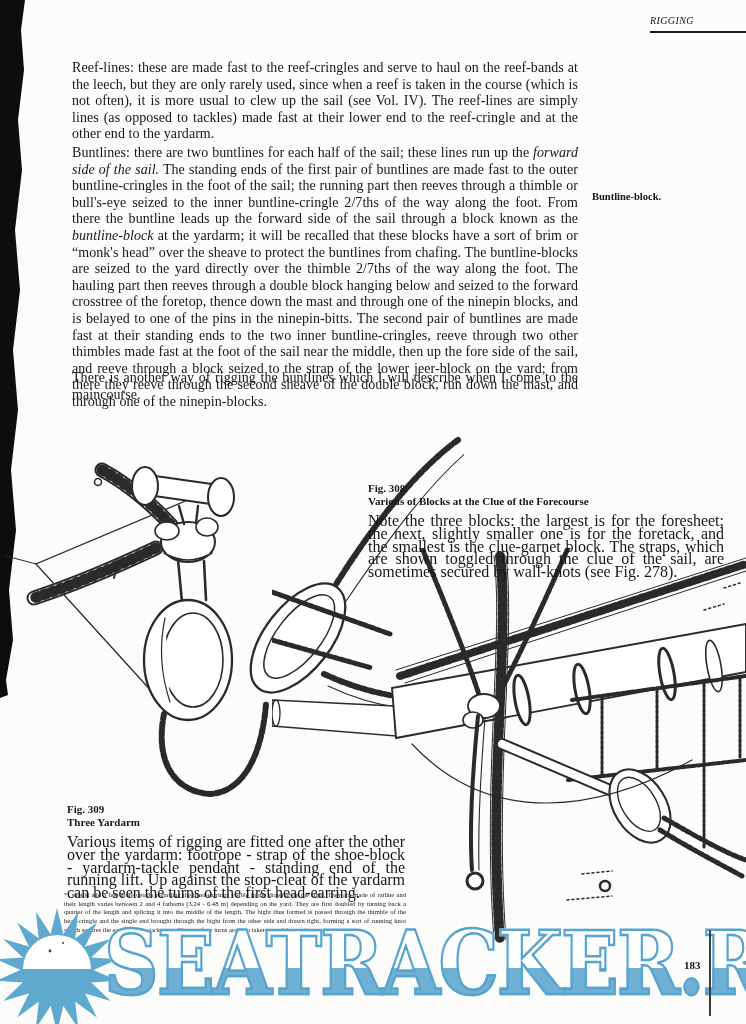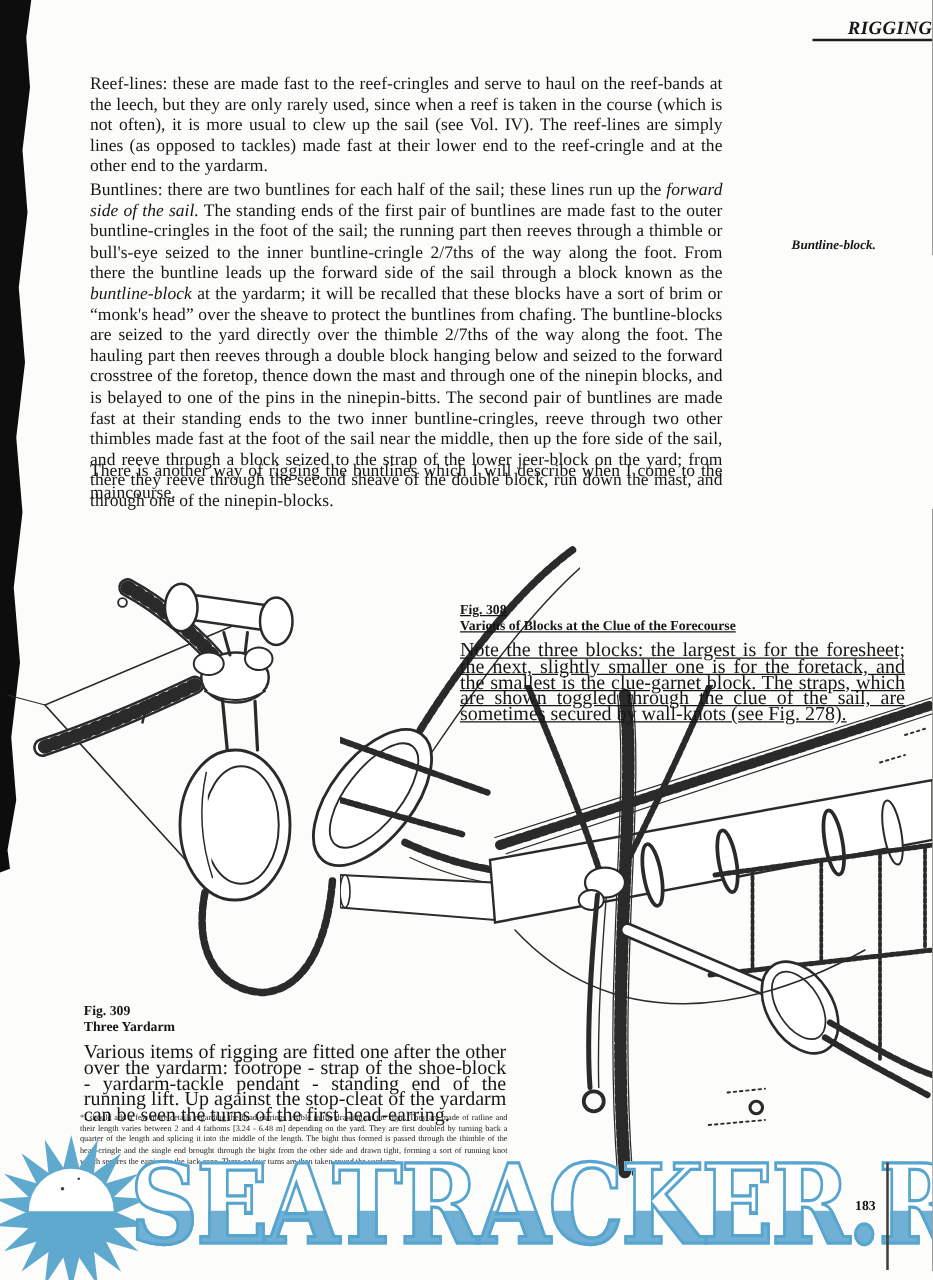--- a/index.html
+++ b/index.html
@@ -6,33 +6,33 @@
   .page{
     position:relative;width:746px;height:1024px;margin:0 auto;
     background:#fcfcfa;overflow:hidden;
     font-family:"Liberation Serif", serif;color:#161616;
   }
   
   .scan-edge{position:absolute;left:0;top:0;z-index:5;}
   .artifact-line{position:absolute;left:709px;top:930px;width:2px;height:86px;background:#3c3c3c;z-index:60;}
   
   .running-head{position:absolute;left:650px;top:15px;width:96px;
-    font-size:15px;font-weight:bold;font-style:italic;letter-spacing:.4px;text-align:right;}
+    font-size:10px;font-weight:normal;font-style:italic;letter-spacing:.4px;}
   .running-head-rule{position:absolute;left:650px;top:31px;width:96px;height:2px;background:#1e1e1e;}
   
   .body-par{position:absolute;left:72px;width:506px;
     font-size:14px;line-height:16.6px;text-align:justify;letter-spacing:.05px;}
   .body-par em{font-style:italic;}
   .margin-note{position:absolute;left:592px;top:191px;width:150px;
-    font-size:10.5px;font-weight:bold;font-style:italic;text-align:center;}
+    font-size:10.5px;font-weight:bold;}
   
   .fig-caption{position:absolute;z-index:20;}
   .fig-label,.fig-title{font-size:11px;font-weight:bold;line-height:13px;}
   .fig-note{margin-top:7px;font-size:16px;line-height:12.8px;text-align:justify;}
-  .cap-308{left:368px;top:482px;width:356px;text-decoration:underline;}
+  .cap-308{left:368px;top:482px;width:356px;}
   .cap-309{left:67px;top:803px;width:338px;}
   
   .footnote{position:absolute;left:64px;top:891px;width:342px;z-index:10;
     font-size:6.6px;line-height:8.7px;text-align:justify;color:#1b1b1b;}
   
   .illus{position:absolute;z-index:8;}
   
   .watermark-sun{position:absolute;left:-24px;top:896px;z-index:50;}
   .watermark-text{
     position:absolute;left:104px;top:919px;z-index:50;white-space:nowrap;

